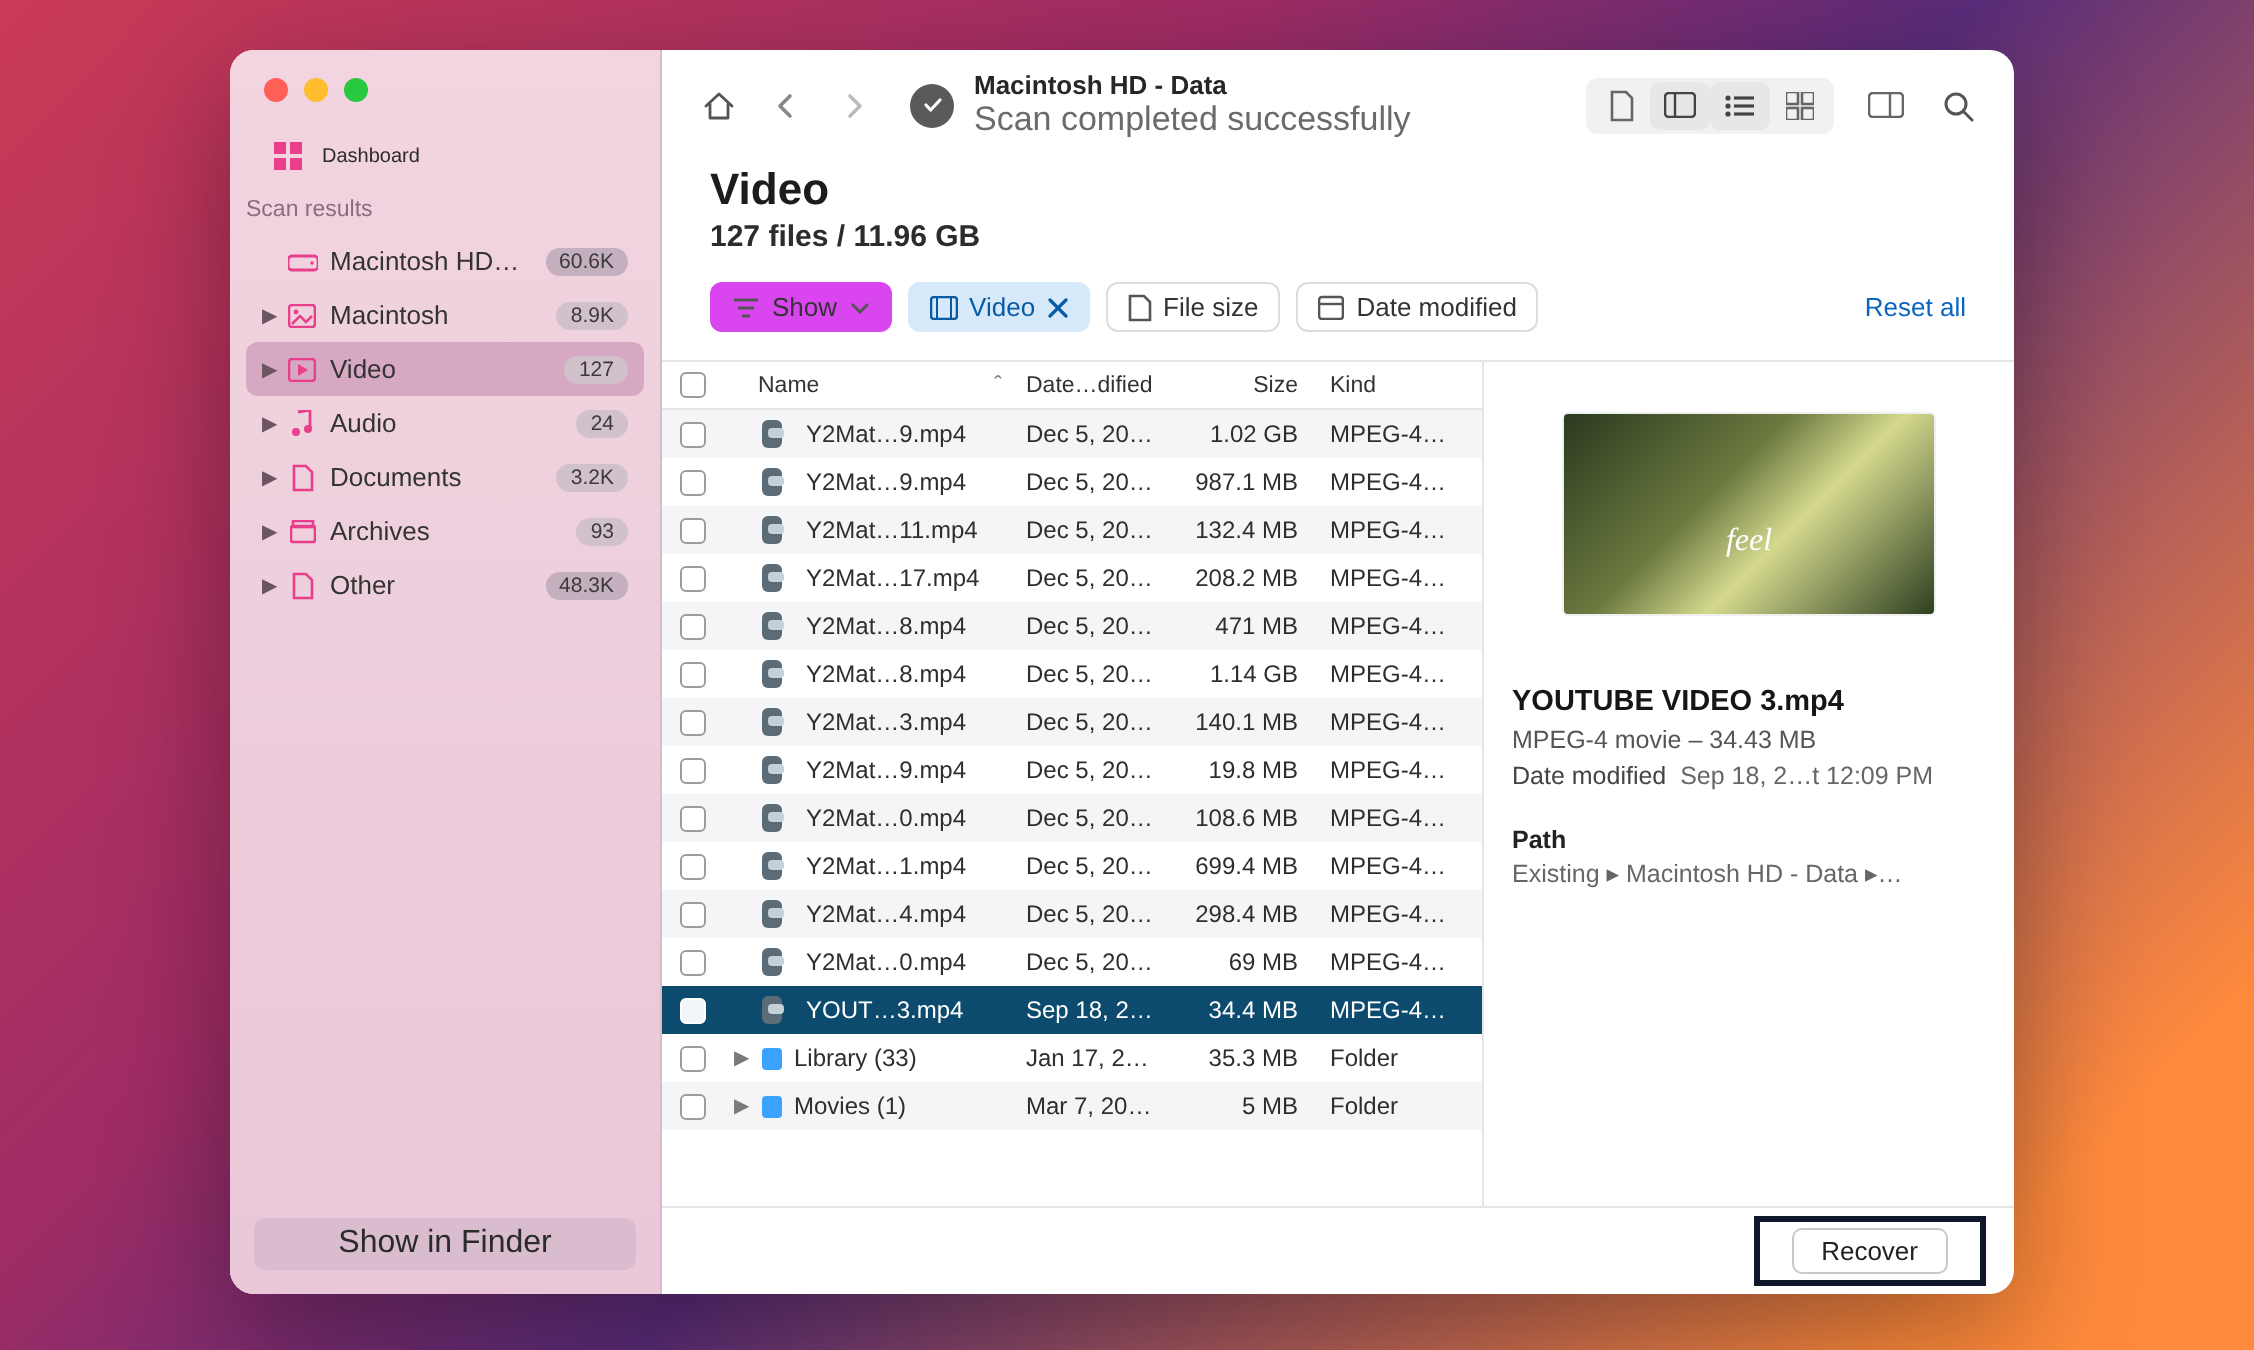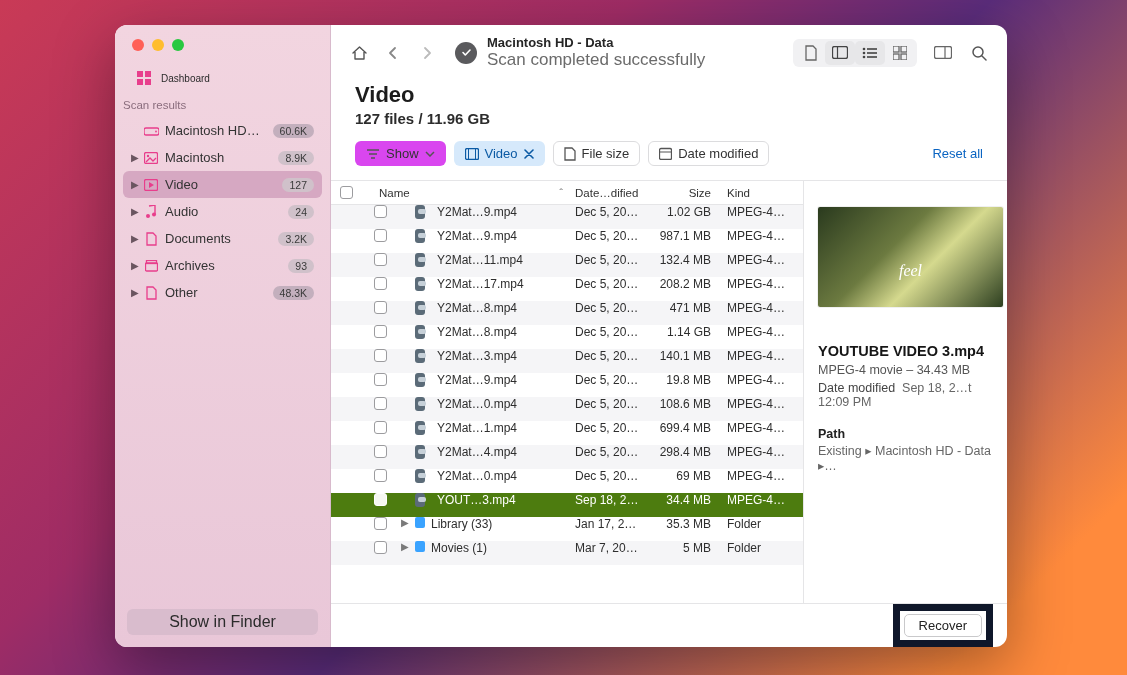--- a/index.html
+++ b/index.html
@@ -68,51 +68,51 @@
   .table-wrap{flex:1;display:flex;flex-direction:column;min-width:0;}
   .thead{display:flex;align-items:center;font-size:11.5px;color:#333;border-bottom:1px solid #e5e5e7;height:24px;}
   .th{padding:0 6px;display:flex;align-items:center;height:100%;}
   .th-check{width:30px;justify-content:center;}
   .th-name{flex:1;padding-left:18px;}
   .th-sort{margin-left:auto;color:#777;}
   .th-date{width:82px;}
   .th-size{width:70px;justify-content:flex-end;padding-right:10px;}
   .th-kind{width:82px;padding-left:6px;}
   .tbody{flex:1;overflow:auto;}
-  .row{display:flex;height:24px;font-size:12px;color:#2e2e2e;padding-left:34px;}
+  .row{display:flex;align-items:center;height:24px;font-size:12px;color:#2e2e2e;}
   .row.alt{background:#f5f5f7;}
-  .row.sel{background:#4d7c0f;color:#fff;}
+  .row.sel{background:#0c4a6e;color:#fff;}
   .cell{padding:0 6px;overflow:hidden;white-space:nowrap;text-overflow:ellipsis;}
   .c-check{width:30px;display:flex;justify-content:center;}
   .checkbox{width:13px;height:13px;border:1.2px solid #9c9c9f;border-radius:3px;background:#fff;}
   .row.sel .checkbox{border-color:#fff;background:rgba(255,255,255,.95);}
   .c-exp{width:14px;text-align:center;color:#7a7a7a;font-size:10px;}
   .c-ico{width:22px;display:flex;justify-content:center;}
   .file-ico{width:14px;height:14px;background:#5b6b78;border-radius:3px;position:relative;}
   .file-ico::after{content:"";position:absolute;left:3px;top:4px;width:8px;height:5px;border-radius:2px;background:#c6d0d8;}
   .folder-ico{width:15px;height:11px;background:#3aa3ff;border-radius:2px;position:relative;}
   .folder-ico::before{content:"";position:absolute;left:0;top:-3px;width:6px;height:3px;background:#3aa3ff;border-radius:1px 1px 0 0;}
   .c-name{flex:1;overflow:hidden;text-overflow:ellipsis;}
   .c-date{width:82px;}
   .c-size{width:70px;text-align:right;padding-right:10px;}
   .c-kind{width:82px;overflow:hidden;text-overflow:ellipsis;}
   .row.folder .c-name{padding-left:0;}
   .row.file .c-exp{visibility:hidden;}
   
-  .details{width:204px;border-left:1px solid #e5e5e7;padding:26px 14px 10px;font-size:12.5px;color:#333;display:flex;flex-direction:column;}
+  .details{width:266px;border-left:1px solid #e5e5e7;padding:26px 14px 10px;font-size:12.5px;color:#333;display:flex;flex-direction:column;}
   .thumb{width:185px;height:100px;margin:0 auto 36px;background:linear-gradient(135deg,#2a3a1e,#6c7a40 40%,#d5d98e 60%,#2d3f20);border-radius:2px;position:relative;box-shadow:0 0 0 1px rgba(0,0,0,.06);}
   .thumb::after{content:"feel";position:absolute;color:#fff;font-style:italic;font-family:cursive;font-size:16px;left:50%;top:55%;transform:translateX(-50%);}
   .d-name{font-size:14.5px;font-weight:700;color:#161616;margin-bottom:4px;}
   .d-line{color:#555;margin-bottom:4px;}
   .d-label{color:#444;}
   .d-val{color:#666;}
   .d-path-h{font-weight:600;margin-top:14px;margin-bottom:2px;color:#222;}
   
   .footer{height:44px;border-top:1px solid #e5e5e7;display:flex;align-items:center;justify-content:flex-end;padding:0 14px;}
-  .recover-wrap{border:7px solid #0f172a;padding:3px 4px;}
+  .recover-wrap{border:3px solid #0f172a;padding:3px 16px;}
   .recover-btn{background:#fff;border:1px solid #c9c9cb;border-radius:5px;padding:3px 14px;font-size:13px;color:#222;}
   svg{display:block;}
 </style>
 </head>
 <body>
 
 <div class="window">
 
   <div class="sidebar">
     <div class="traffic">

